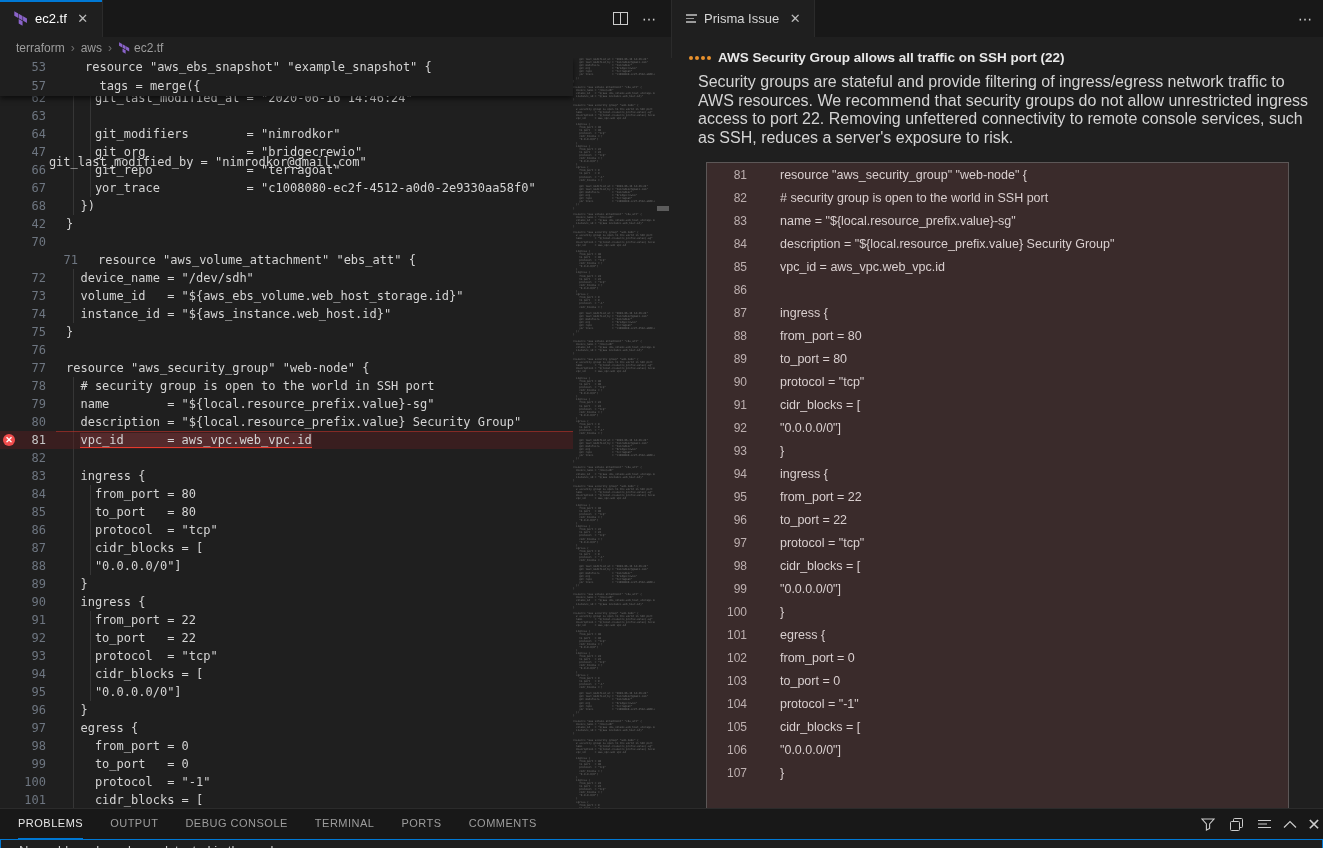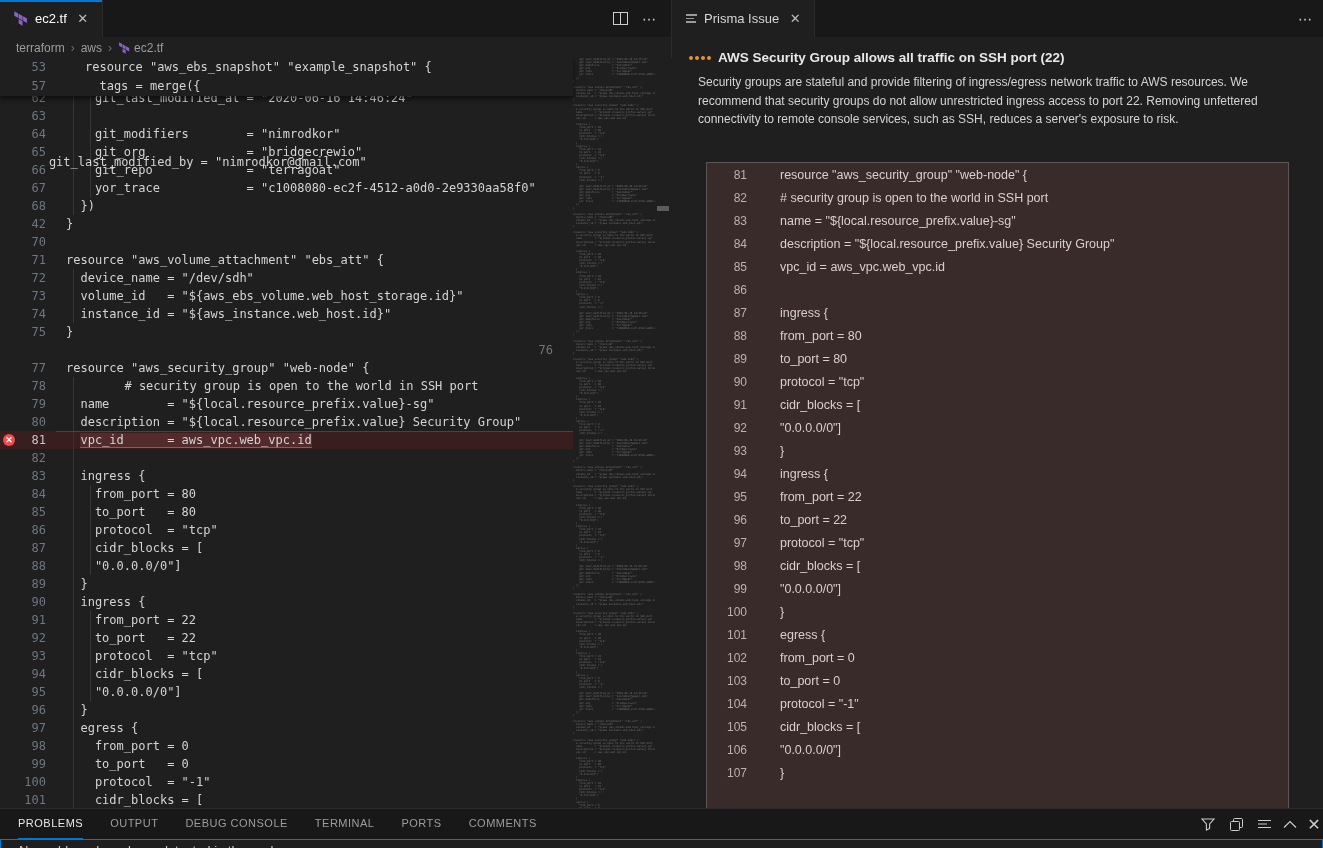--- a/index.html
+++ b/index.html
@@ -53,21 +53,21 @@
   #right-group .tabbar { background:#181818; }
   .tab-icon-lines { display:inline-flex; flex-direction:column; gap:2px; }
   .tab-icon-lines i { display:block; height:1.5px; background:#9a9a9a; }
   #right-actions { right:10px; }
 
   #issue-body { position:absolute; left:0; top:37px; right:0; bottom:0; overflow:hidden; }
   #issue-title-row { position:absolute; left:16px; top:13px; display:flex; align-items:center; gap:7px; }
   .prisma-dots { display:inline-flex; gap:2px; }
   .prisma-dots i { width:4px; height:4px; border-radius:50%; background:#e8912d; }
   #issue-title { font-size:13.5px; font-weight:bold; color:#e8e8e8; }
-  #issue-desc { position:absolute; left:25px; top:36px; width:612px; font-size:12px; line-height:18.5px; color:#d4d4d4; }
+  #issue-desc { position:absolute; left:25px; top:36px; width:612px; font-size:16px; line-height:18.5px; color:#d4d4d4; }
 
   #issue-card { position:absolute; left:33px; top:125px; width:583px; height:700px;
                 border:1px solid #5c5757; background:#3a2b2b; }
   #issue-card-header { height:24px; background:#1d191a; border-bottom:1px solid #5c5757;
                        font-size:11.5px; font-weight:bold; color:#e8e8e8; line-height:23px; padding-left:8px; }
   .crow { height:23px; display:flex; align-items:center; }
   .cln { width:40px; flex:0 0 40px; text-align:right; font-size:12px; color:#bdb0b0; }
   .cct { margin-left:33px; font-size:12.5px; color:#d9cfcf; white-space:pre; }
 
   
@@ -160,21 +160,21 @@
           </div>
           <div class="row" style="top: 49px; flex-direction: column;">
             <span class="ln">63</span>
             <pre class="ct">    git_last_modified_by = "nimrodkor@gmail.com"</pre>
           </div>
           <div class="row" style="top: 67px;">
             <span class="ln">64</span>
             <pre class="ct">    git_modifiers        = "nimrodkor"</pre>
           </div>
           <div class="row" style="top: 85px;">
-            <span class="ln">65</span>
+            <span class="ln">47</span>
             <pre class="ct">    git_org              = "bridgecrewio"</pre>
           </div>
           <div class="row" style="top: 103px;">
             <span class="ln">66</span>
             <pre class="ct">    git_repo             = "terragoat"</pre>
           </div>
           <div class="row" style="top: 121px;">
             <span class="ln">67</span>
             <pre class="ct">    yor_trace            = "c1008080-ec2f-4512-a0d0-2e9330aa58f0"</pre>
           </div>
@@ -183,49 +183,49 @@
             <pre class="ct">  })</pre>
           </div>
           <div class="row" style="top: 157px;">
             <span class="ln">42</span>
             <pre class="ct">}</pre>
           </div>
           <div class="row" style="top: 175px;">
             <span class="ln">70</span>
             <pre class="ct"></pre>
           </div>
-          <div class="row" style="top: 193px;">
+          <div class="row" style="top: 193px; padding-left: 32px;">
             <span class="ln">71</span>
             <pre class="ct">resource "aws_volume_attachment" "ebs_att" {</pre>
           </div>
           <div class="row" style="top: 211px;">
             <span class="ln">72</span>
             <pre class="ct">  device_name = "/dev/sdh"</pre>
           </div>
           <div class="row" style="top: 229px;">
             <span class="ln">73</span>
             <pre class="ct">  volume_id   = "${aws_ebs_volume.web_host_storage.id}"</pre>
           </div>
           <div class="row" style="top: 247px;">
             <span class="ln">74</span>
             <pre class="ct">  instance_id = "${aws_instance.web_host.id}"</pre>
           </div>
           <div class="row" style="top: 265px;">
             <span class="ln">75</span>
             <pre class="ct">}</pre>
           </div>
-          <div class="row" style="top: 283px; justify-content: flex-end;">
+          <div class="row" style="top: 283px;">
             <span class="ln">76</span>
             <pre class="ct"></pre>
           </div>
           <div class="row" style="top: 301px; align-items: center;">
             <span class="ln">77</span>
             <pre class="ct">resource "aws_security_group" "web-node" {</pre>
           </div>
-          <div class="row" style="top: 319px; gap: 44px;">
+          <div class="row" style="top: 319px;">
             <span class="ln">78</span>
             <pre class="ct">  # security group is open to the world in SSH port</pre>
           </div>
           <div class="row" style="top: 337px;">
             <span class="ln">79</span>
             <pre class="ct">  name        = "${local.resource_prefix.value}-sg"</pre>
           </div>
           <div class="row" style="top: 355px;">
             <span class="ln">80</span>
             <pre class="ct">  description = "${local.resource_prefix.value} Security Group"</pre>

